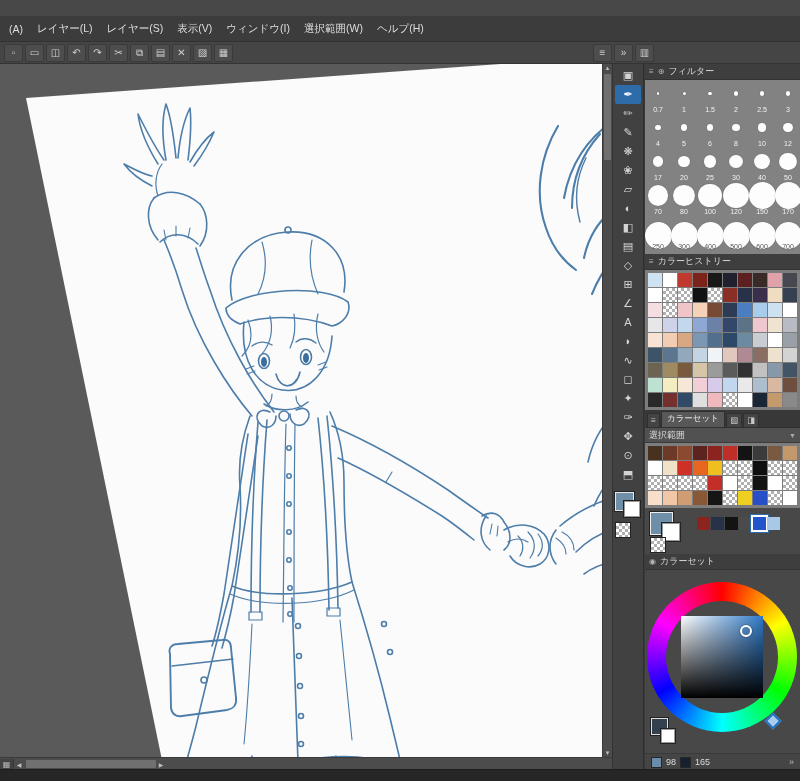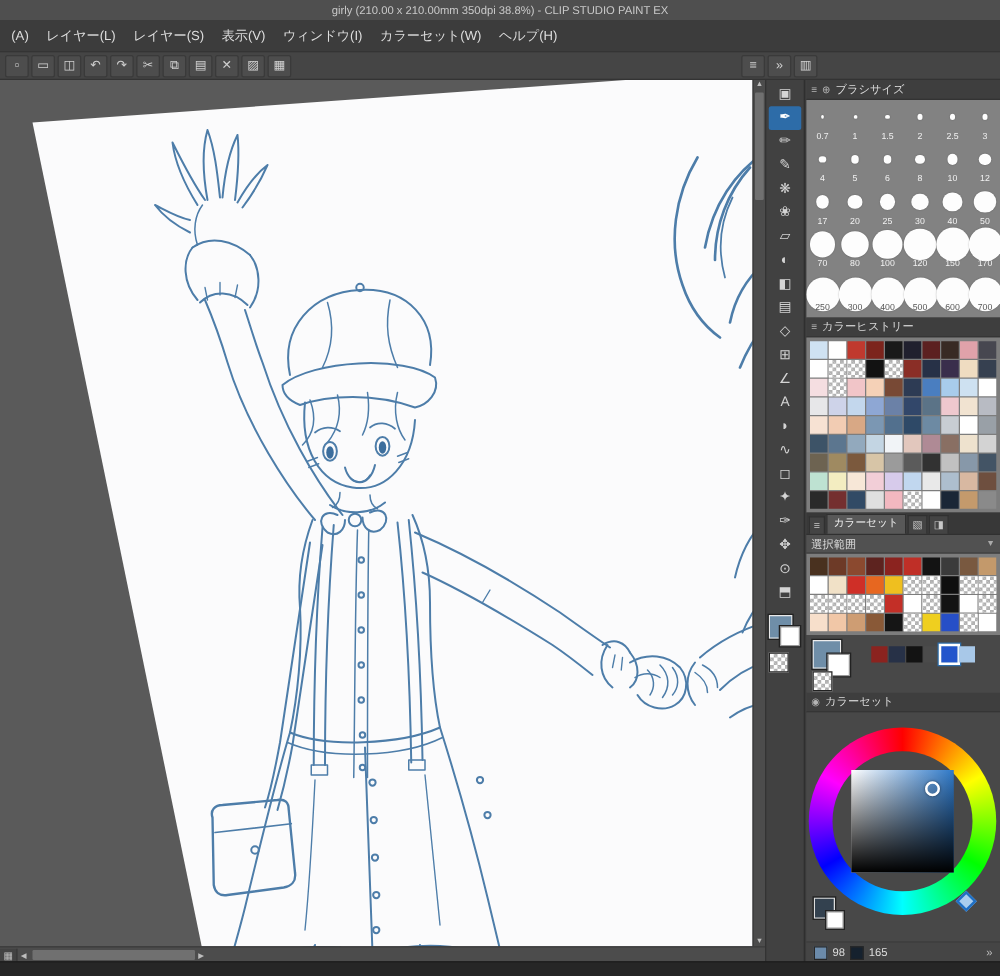--- a/index.html
+++ b/index.html
@@ -88,31 +88,28 @@
   .val-chip{width:9px;height:9px;border:1px solid #272727;flex:none;}
   .values-arrow{margin-left:auto;color:#bbb;font-size:9px;}
   
   .statusbar{position:absolute;left:0;bottom:0;width:800px;height:11px;background:#262626;border-top:1px solid #1d1d1d;}
 </style>
 </head>
 <body>
 
 <div class="app">
 
-  <div class="titlebar">
-    <span>girly (210.00 x 210.00mm 350dpi 38.8%)  - CLIP STUDIO PAINT EX</span>
-  </div>
 
   <div class="menubar" id="menubar">
       <div class="menu-item">(A)</div>
       <div class="menu-item">レイヤー(L)</div>
       <div class="menu-item">レイヤー(S)</div>
       <div class="menu-item">表示(V)</div>
       <div class="menu-item">ウィンドウ(I)</div>
-      <div class="menu-item">カラーセット(W)</div>
+      <div class="menu-item">選択範囲(W)</div>
       <div class="menu-item">ヘルプ(H)</div>
     </div>
 
   <div class="toolbar">
     <div class="tb-group" id="tb-left">
         <div class="tb-btn">▫</div>
         <div class="tb-btn">▭</div>
         <div class="tb-btn">◫</div>
         <div class="tb-btn">↶</div>
         <div class="tb-btn">↷</div>
@@ -293,21 +290,21 @@
           <div class="sc-sub"></div>
           <div class="sc-trans checker"></div>
         </div>
       </div>
 
     <div class="right-panel">
 
       <div class="panel-header">
         <span class="hicon">≡</span>
         <span class="hicon">⊕</span>
-        <span>ブラシサイズ</span>
+        <span>フィルター</span>
       </div>
       <div class="brush-grid" id="brush-grid">
           <div class="brush-cell">
             <div class="dotwrap">
               <div class="brush-dot" style="height: 2.55514px; width: 2.55514px;"></div>
             </div>
             <div class="brush-label">0.7</div>
           </div>
           <div class="brush-cell">
             <div class="dotwrap">

